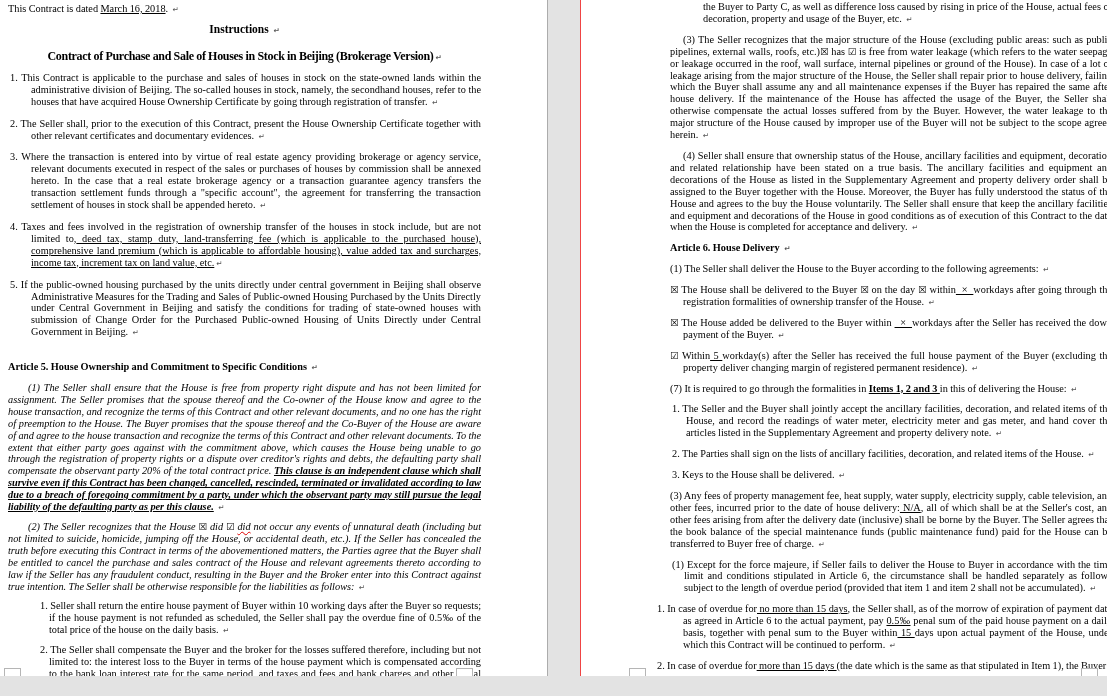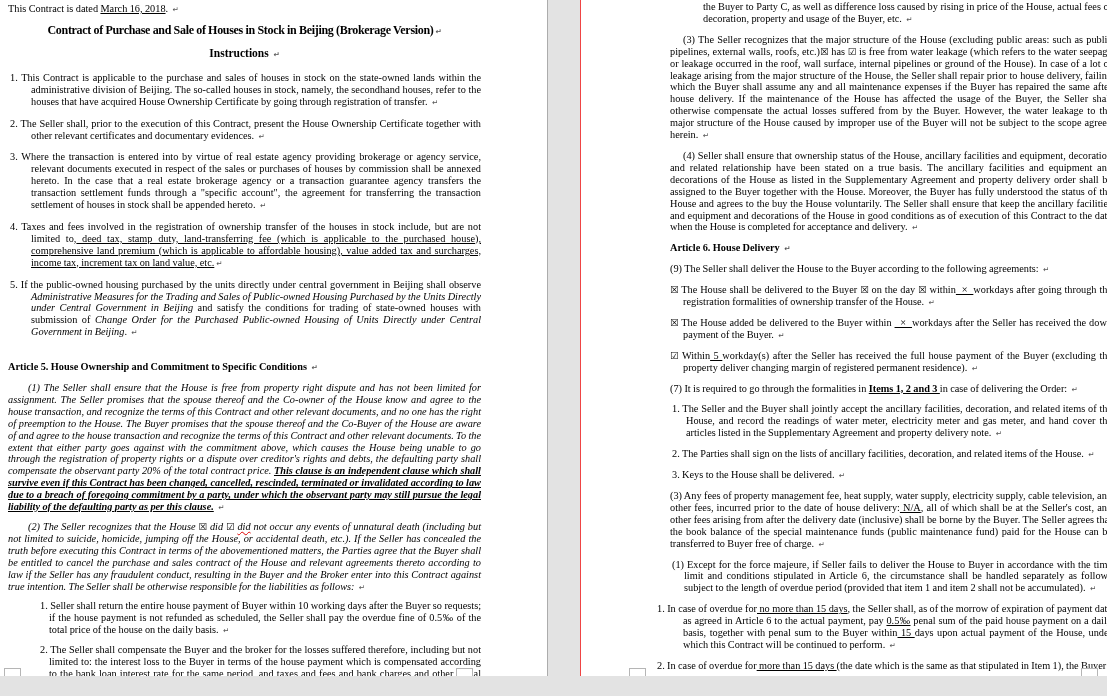--- a/index.html
+++ b/index.html
@@ -30,39 +30,39 @@
   .sub-li{margin-left:32px;padding-left:9px;text-indent:-9px;margin-bottom:7px;}
   .cont2{margin-left:33px;}
   .para-r{text-indent:13px;}
   .flush{}
   .cb-li{padding-left:13px;text-indent:-13px;}
   .num-li{margin-left:2px;padding-left:14px;text-indent:-14px;}
   .a7-p{margin-left:2px;padding-left:12px;text-indent:-12px;}
   .a7-li{margin-left:-13px;padding-left:26px;text-indent:-26px;}
   
   .u{text-decoration:underline;}
-  .i{font-style:italic;}
+  .i{}
   .bu{font-weight:bold;text-decoration:underline;}
   .wavy{text-decoration:underline;text-decoration-style:wavy;text-decoration-color:#dd0000;text-decoration-thickness:1px;text-underline-offset:1px;}
   .blank{text-decoration:underline;white-space:pre;}
   .cb{font-family:"DejaVu Sans",sans-serif;font-size:9.5px;}
   .mark{color:#555;font-size:7.5px;font-family:"DejaVu Sans",sans-serif;margin-left:2px;}
   .crop-mark{
     position:absolute;bottom:0;width:15px;height:7px;background:#fff;
     border:1px solid #b5b5b5;border-bottom:none;
   }
 </style>
 </head>
 <body>
 
 <div class="page page-left">
   <div>
       <div class="blk dateline"><span>This Contract is dated </span><span class="u">March 16, 2018</span><span>. </span><span class="mark">↵</span></div>
+      <div class="blk subtitle"><span>Instructions </span><span class="mark">↵</span></div>
       <div class="blk title"><span>Contract of Purchase and Sale of Houses in Stock in Beijing (Brokerage Version)</span><span class="mark">↵</span></div>
-      <div class="blk subtitle"><span>Instructions </span><span class="mark">↵</span></div>
       <div class="blk ins-li"><span>1. This Contract is applicable to the purchase and sales of houses in stock on the state-owned lands within the administrative division of Beijing. The so-called houses in stock, namely, the secondhand houses, refer to the houses that have acquired House Ownership Certificate by going through registration of transfer. </span><span class="mark">↵</span></div>
       <div class="blk ins-li"><span>2. The Seller shall, prior to the execution of this Contract, present the House Ownership Certificate together with other relevant certificates and documentary evidences. </span><span class="mark">↵</span></div>
       <div class="blk ins-li"><span>3. Where the transaction is entered into by virtue of real estate agency providing brokerage or agency service, relevant documents executed in respect of the sales or purchases of houses by commission shall be annexed hereto. In the case that a real estate brokerage agency or a transaction guarantee agency transfers the transaction settlement funds through a "specific account", the agreement for transferring the transaction settlement of houses in stock shall be appended hereto. </span><span class="mark">↵</span></div>
       <div class="blk ins-li"><span>4. Taxes and fees involved in the registration of ownership transfer of the houses in stock include, but are not limited to,</span><span class="u"> deed tax, stamp duty, land-transferring fee (which is applicable to the purchased house), comprehensive land premium (which is applicable to affordable housing), value added tax and surcharges, income tax, increment tax on land value, etc.</span><span class="mark">↵</span></div>
       <div class="blk ins-li"><span>5. If the public-owned housing purchased by the units directly under central government in Beijing shall observe </span><span class="i">Administrative Measures for the Trading and Sales of Public-owned Housing Purchased by the Units Directly under Central Government in Beijing</span><span> and satisfy the conditions for trading of state-owned houses with submission of </span><span class="i">Change Order for the Purchased Public-owned Housing of Units Directly under Central Government in Beijing</span><span>. </span><span class="mark">↵</span></div>
       <div class="blk article-heading mt-xl"><span>Article 5. House Ownership and Commitment to Specific Conditions </span><span class="mark">↵</span></div>
       <div class="blk para1"><span>(1) The Seller shall ensure that the House is free from property right dispute and has not been limited for assignment. The Seller promises that the spouse thereof and the Co-owner of the House know and agree to the house transaction, and recognize the terms of this Contract and other relevant documents, and no one has the right of preemption to the House. The Buyer promises that the spouse thereof and the Co-Buyer of the House are aware of and agree to the house transaction and recognize the terms of this Contract and other relevant documents. To the extent that either party goes against with the commitment above, which causes the House being unable to go through the registration of property rights or a dispute over creditor's rights and debts, the defaulting party shall compensate the observant party 20% of the total contract price. </span><span class="bu">This clause is an independent clause which shall survive even if this Contract has been changed, cancelled, rescinded, terminated or invalidated according to law due to a breach of foregoing commitment by a party, under which the observant party may still pursue the legal liability of the defaulting party as per this clause.</span><span> </span><span class="mark">↵</span></div>
       <div class="blk para1"><span>(2) The Seller recognizes that the House </span><span class="cb">☒</span><span> did </span><span class="cb">☑</span><span> </span><span class="wavy">did</span><span> not occur any events of unnatural death (including but not limited to suicide, homicide, jumping off the House, or accidental death, etc.). If the Seller has concealed the truth before executing this Contract in terms of the abovementioned matters, the Parties agree that the Buyer shall be entitled to cancel the purchase and sales contract of the House and relevant agreements thereto according to law if the Seller has any fraudulent conduct, resulting in the Buyer and the Broker enter into this Contract against true intention. The Seller shall be otherwise responsible for the liabilities as follows: </span><span class="mark">↵</span></div>
       <div class="blk sub-li"><span>1. Seller shall return the entire house payment of Buyer within 10 working days after the Buyer so requests; if the house payment is not refunded as scheduled, the Seller shall pay the overdue fine of 0.5‰ of the total price of the house on the daily basis. </span><span class="mark">↵</span></div>
       <div class="blk sub-li"><span>2. The Seller shall compensate the Buyer and the broker for the losses suffered therefore, including but not limited to: the interest loss to the Buyer in terms of the house payment which is compensated according to the bank loan interest rate for the same period, and taxes and fees and bank charges and other actual expenditure paid for compensating the Buyer for the House, and any and all fees paid by</span></div>
@@ -70,25 +70,25 @@
   <div class="crop-mark" style="left:4px"></div>
   <div class="crop-mark" style="left:456px"></div>
 </div>
 
 <div class="page page-right">
   <div>
       <div class="blk cont2"><span>the Buyer to Party C, as well as difference loss caused by rising in price of the House, actual fees of decoration, property and usage of the Buyer, etc. </span><span class="mark">↵</span></div>
       <div class="blk para-r"><span>(3) The Seller recognizes that the major structure of the House (excluding public areas: such as public pipelines, external walls, roofs, etc.)</span><span class="cb">☒</span><span> has </span><span class="cb">☑</span><span> is free from water leakage (which refers to the water seepage or leakage occurred in the roof, wall surface, internal pipelines or ground of the House). In case of a lot of leakage arising from the major structure of the House, the Seller shall repair prior to house delivery, failing which the Buyer shall assume any and all maintenance expenses if the Buyer has repaired the same after house delivery. If the maintenance of the House has affected the usage of the Buyer, the Seller shall otherwise compensate the actual losses suffered from by the Buyer. However, the water leakage to the major structure of the House caused by improper use of the Buyer will not be subject to the scope agreed herein. </span><span class="mark">↵</span></div>
       <div class="blk para-r"><span>(4) Seller shall ensure that ownership status of the House, ancillary facilities and equipment, decoration and related relationship have been stated on a true basis. The ancillary facilities and equipment and decorations of the House as listed in the Supplementary Agreement and property delivery order shall be assigned to the Buyer together with the House. Moreover, the Buyer has fully understood the status of the House and agrees to the buy the House voluntarily. The Seller shall ensure that keep the ancillary facilities and equipment and decorations of the House in good conditions as of execution of this Contract to the date when the House is completed for acceptance and delivery. </span><span class="mark">↵</span></div>
       <div class="blk article-heading mt-sm"><span>Article 6. House Delivery </span><span class="mark">↵</span></div>
-      <div class="blk flush"><span>(9) The Seller shall deliver the House to the Buyer according to the following agreements: </span><span class="mark">↵</span></div>
+      <div class="blk flush"><span>(1) The Seller shall deliver the House to the Buyer according to the following agreements: </span><span class="mark">↵</span></div>
       <div class="blk cb-li"><span class="cb">☒</span><span> The House shall be delivered to the Buyer </span><span class="cb">☒</span><span> on the day </span><span class="cb">☒</span><span> within</span><span class="blank">&nbsp;&nbsp;×&nbsp;&nbsp;</span><span>workdays after going through the registration formalities of ownership transfer of the House. </span><span class="mark">↵</span></div>
       <div class="blk cb-li"><span class="cb">☒</span><span> The House added be delivered to the Buyer within </span><span class="blank">&nbsp;&nbsp;×&nbsp;&nbsp;</span><span>workdays after the Seller has received the down payment of the Buyer. </span><span class="mark">↵</span></div>
       <div class="blk cb-li"><span class="cb">☑</span><span> Within</span><span class="blank">&nbsp;5&nbsp;</span><span>workday(s) after the Seller has received the full house payment of the Buyer (excluding the property deliver changing margin of registered permanent residence). </span><span class="mark">↵</span></div>
-      <div class="blk flush"><span>(7) It is required to go through the formalities in </span><span class="bu">Items 1, 2 and 3 </span><span>in case of delivering the Order: </span><span class="mark">↵</span></div>
+      <div class="blk flush"><span>(7) It is required to go through the formalities in </span><span class="bu">Items 1, 2 and 3 </span><span>in this of delivering the House: </span><span class="mark">↵</span></div>
       <div class="blk num-li"><span>1. The Seller and the Buyer shall jointly accept the ancillary facilities, decoration, and related items of the House, and record the readings of water meter, electricity meter and gas meter, and hand cover the articles listed in the Supplementary Agreement and property delivery note. </span><span class="mark">↵</span></div>
       <div class="blk num-li"><span>2. The Parties shall sign on the lists of ancillary facilities, decoration, and related items of the House. </span><span class="mark">↵</span></div>
       <div class="blk num-li"><span>3. Keys to the House shall be delivered. </span><span class="mark">↵</span></div>
       <div class="blk flush"><span>(3) Any fees of property management fee, heat supply, water supply, electricity supply, cable television, and other fees, incurred prior to the date of house delivery:</span><span class="u">&nbsp;N/A</span><span>, all of which shall be at the Seller's cost, and other fees arising from after the delivery date (inclusive) shall be borne by the Buyer. The Seller agrees that the book balance of the special maintenance funds (public maintenance fund) paid for the House can be transferred to Buyer free of charge. </span><span class="mark">↵</span></div>
       <div class="blk a7-p"><span>(1) Except for the force majeure, if Seller fails to deliver the House to Buyer in accordance with the time limit and conditions stipulated in Article 6, the circumstance shall be handled separately as follows subject to the length of overdue period (provided that item 1 and item 2 shall not be accumulated). </span><span class="mark">↵</span></div>
       <div class="blk a7-li"><span>1. In case of overdue for</span><span class="u"> no more than 15 days</span><span>, the Seller shall, as of the morrow of expiration of payment date as agreed in Article 6 to the actual payment, pay </span><span class="u">0.5‰</span><span> penal sum of the paid house payment on a daily basis, together with penal sum to the Buyer within</span><span class="u">&nbsp;15&nbsp;</span><span>days upon actual payment of the House, under which this Contract will be continued to perform. </span><span class="mark">↵</span></div>
       <div class="blk a7-li"><span>2. In case of overdue for</span><span class="u"> more than 15 days </span><span>(the date which is the same as that stipulated in Item 1), the Buyer</span></div>
     </div>
   <div class="crop-mark" style="left:48px"></div>
   <div class="crop-mark" style="left:500px"></div>

